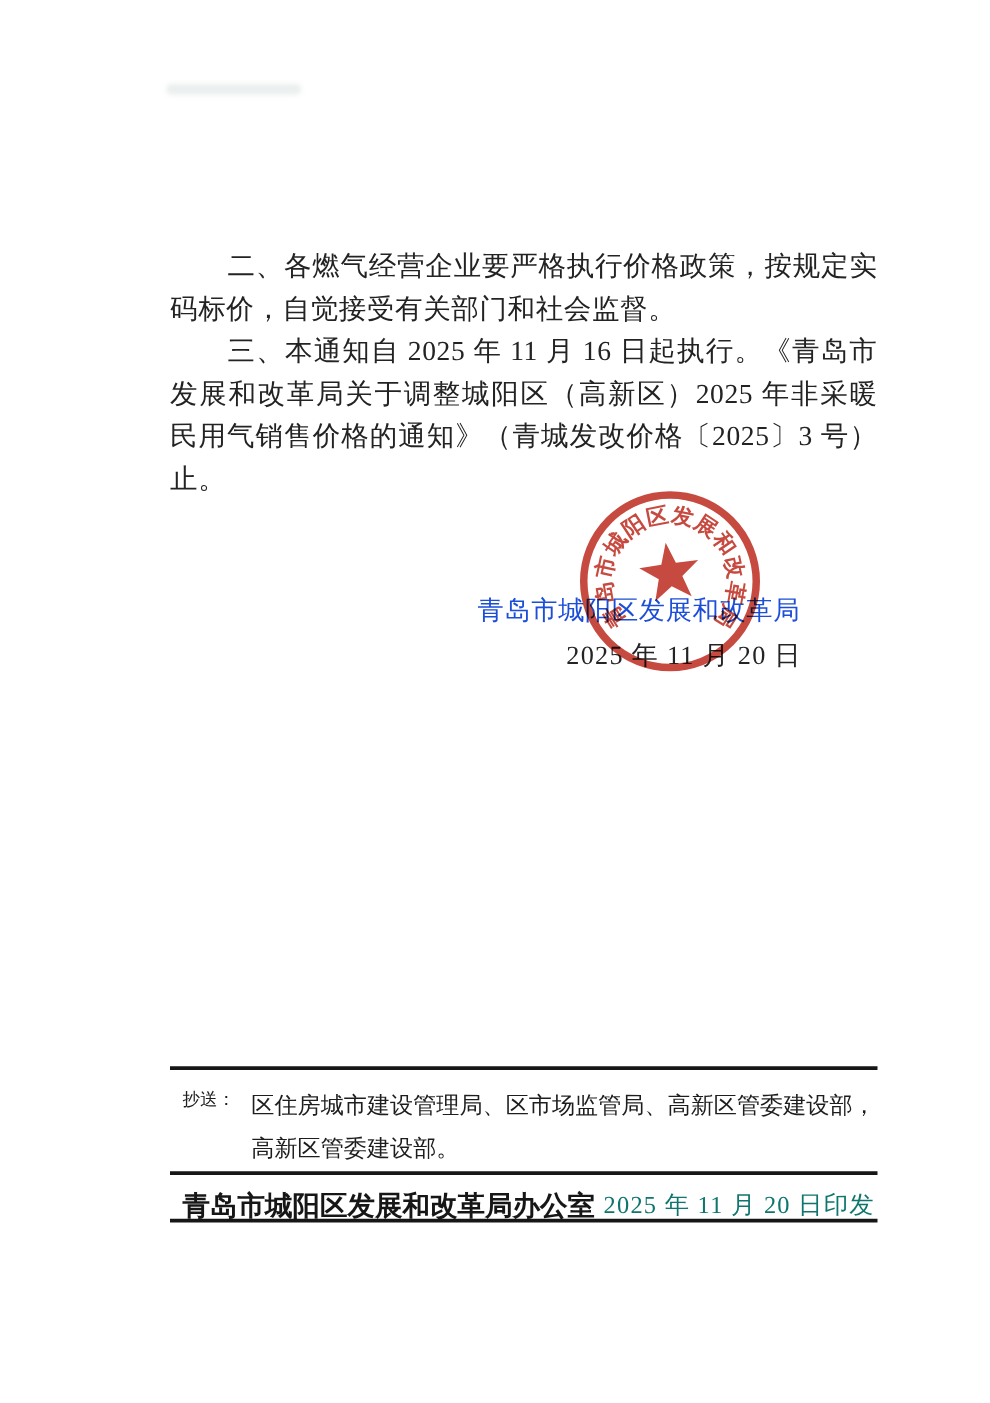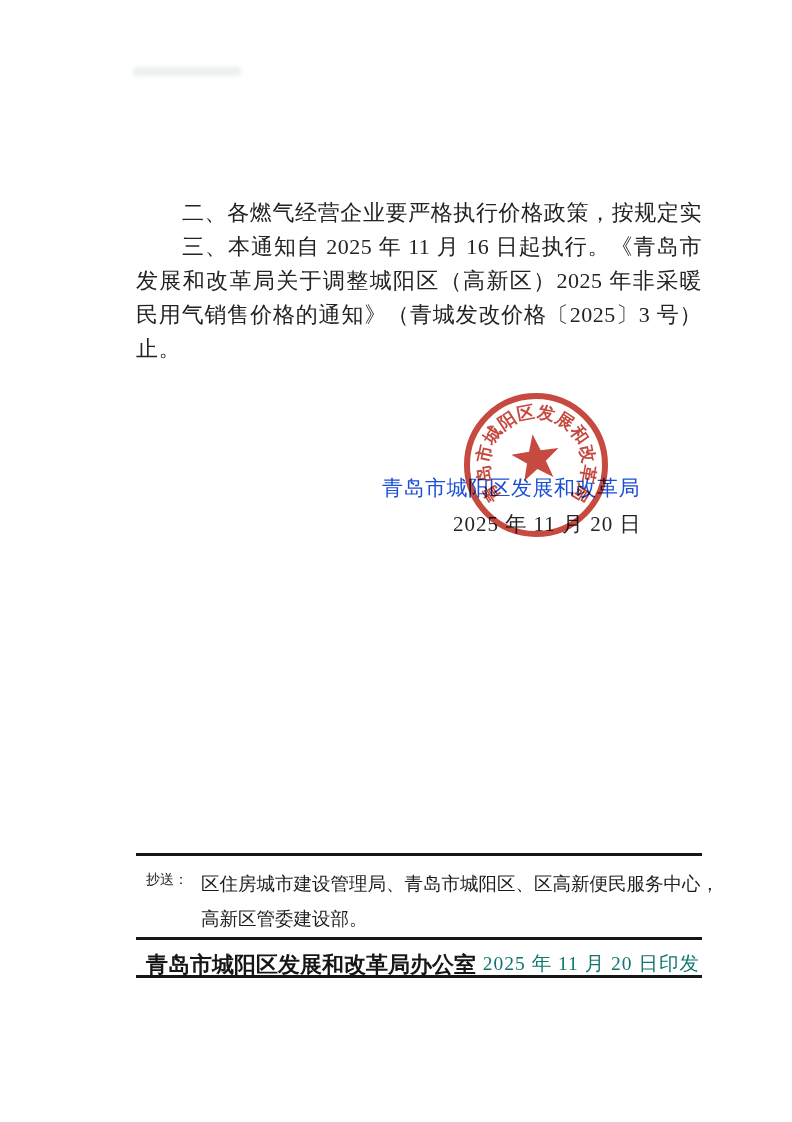--- a/index.html
+++ b/index.html
@@ -137,20 +137,21 @@
 </style>
 </head>
 <body>
 
 <div class="sheet">
 
   <div class="smudge"></div>
 
   <div class="bodytext">
     <div class="line full indent">二、各燃气经营企业要严格执行价格政策，按规定实行明</div>
+    <div class="line">码标价，自觉接受有关部门和社会监督。</div>
     <div class="line full indent">三、本通知自 2025 年 11 月 16 日起执行。《青岛市城阳区</div>
     <div class="line full">发展和改革局关于调整城阳区（高新区）2025 年非采暖季非居</div>
     <div class="line full">民用气销售价格的通知》（青城发改价格〔2025〕3 号）同时废</div>
     <div class="line">止。</div>
   </div>
 
   <div class="sig-org">青岛市城阳区发展和改革局</div>
   <div class="sig-date">2025 年 11 月 20 日</div>
 
   <svg class="seal" viewBox="0 0 156 156" xmlns="http://www.w3.org/2000/svg">
@@ -167,20 +168,20 @@
         <text transform="translate(107.1,33.7) rotate(33.3)" text-anchor="middle" dominant-baseline="central" fill="#c13a2e">展</text>
         <text transform="translate(121.7,47.9) rotate(55.5)" text-anchor="middle" dominant-baseline="central" fill="#c13a2e">和</text>
         <text transform="translate(129.8,66.7) rotate(77.6)" text-anchor="middle" dominant-baseline="central" fill="#c13a2e">改</text>
         <text transform="translate(130.2,87.0) rotate(99.8)" text-anchor="middle" dominant-baseline="central" fill="#c13a2e">革</text>
         <text transform="translate(122.9,106.1) rotate(122.0)" text-anchor="middle" dominant-baseline="central" fill="#c13a2e">局</text>
       </g>
   </svg>
 
   <div class="rule r1"></div>
   <div class="cc-label">抄送：</div>
-  <div class="cc-line1">区住房城市建设管理局、青岛市城阳区、区高新便民服务中心，</div>
+  <div class="cc-line1">区住房城市建设管理局、区市场监管局、高新区管委建设部，</div>
   <div class="cc-line2">高新区管委建设部。</div>
   <div class="rule r2"></div>
   <div class="issuer">青岛市城阳区发展和改革局办公室</div>
   <div class="print-date">2025 年 11 月 20 日印发</div>
   <div class="rule r3"></div>
 
 </div>
 
 </body></html>

